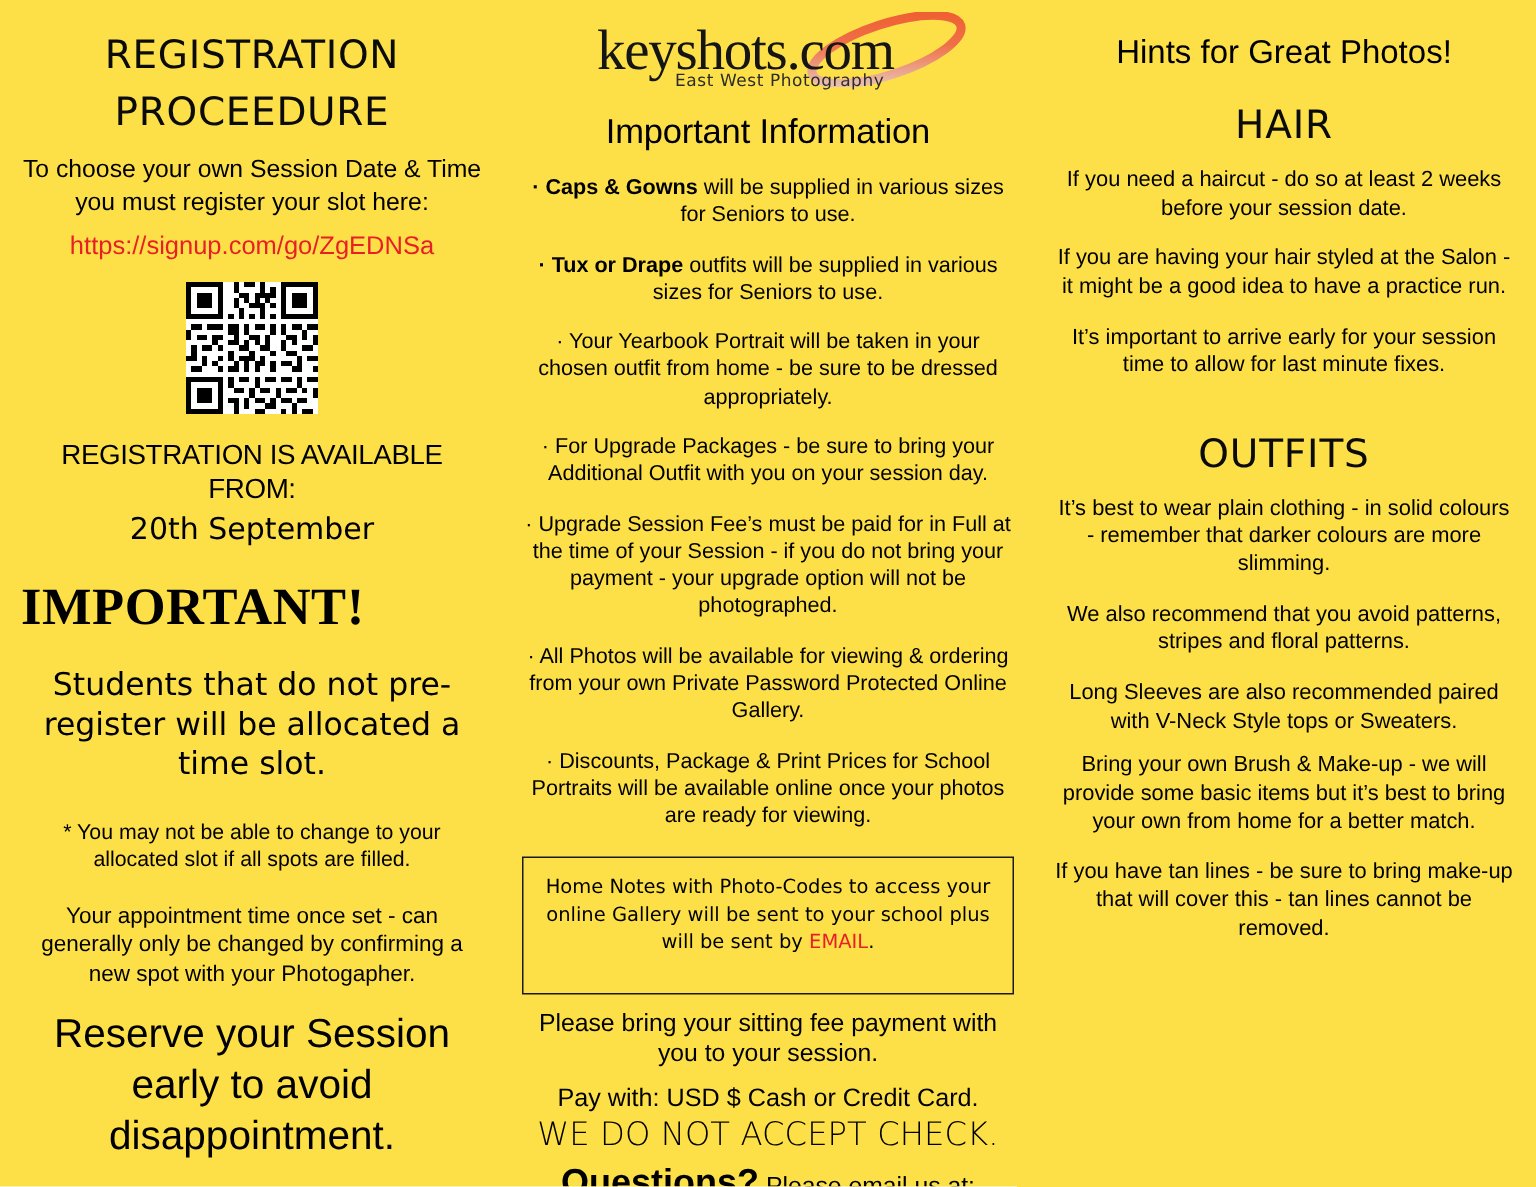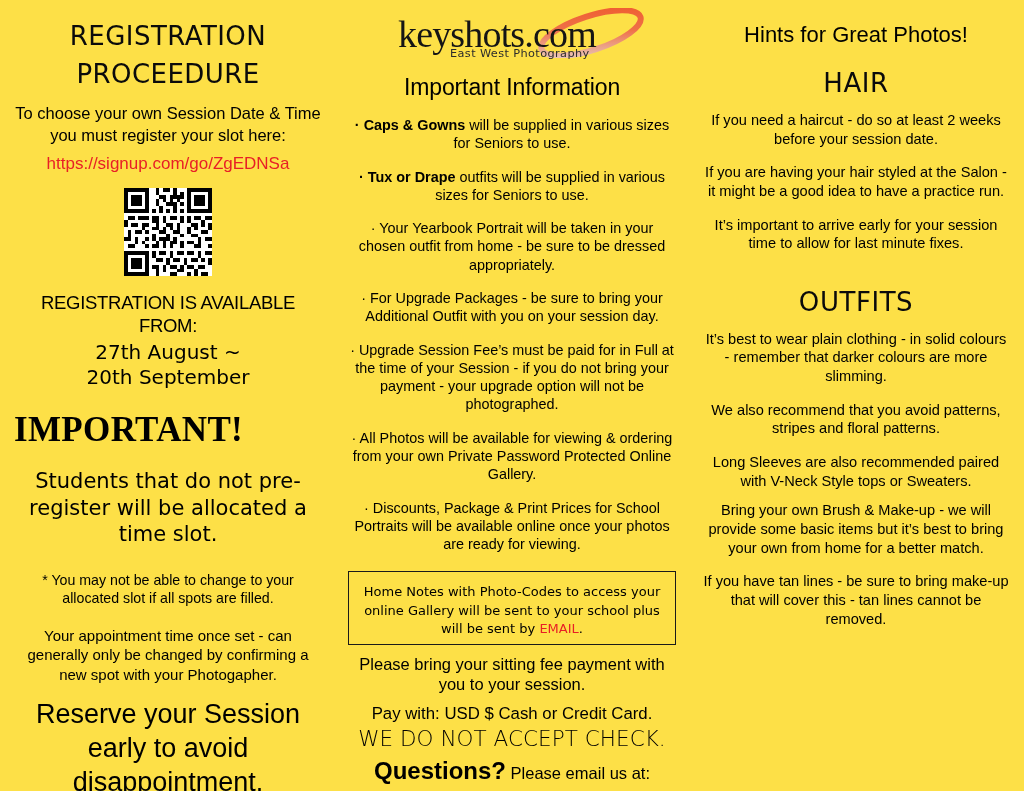--- a/index.html
+++ b/index.html
@@ -186,21 +186,21 @@
     line-height: 1.27;
     margin-top: 15px;
     font-family: "Liberation Sans", sans-serif;
     padding: 0 6px;
   }
   .bullet b { font-weight: bold; }
 
   #note-box {
     border: 1.6px solid #1a1a1a;
     margin: 18px 4px 0 4px;
-    padding: 11px 14px 5px 14px;
+    padding: 11px 14px 23px 14px;
     text-align: center;
     font-family: "DejaVu Sans", sans-serif;
     font-size: 13px;
     line-height: 1.42;
     box-sizing: border-box;
   }
   #note-box .email-red { color: #e81f26; }
 
   #sitting-fee {
     text-align: center;
@@ -404,21 +404,20 @@
             <rect x="22" y="24" width="2" height="1"></rect>
           <rect x="8" y="16" width="1" height="1"></rect>
             <rect x="4" y="18" width="1" height="1"></rect>
         </g>
       </svg>
     </div>
 
     <div class="p helv" id="reg-avail">REGISTRATION IS AVAILABLE FROM:</div>
 
     <div id="reg-dates">
-      <div>27th August ~</div>
       <div>20th September</div>
     </div>
 
     <div class="serif-important">IMPORTANT!</div>
 
     <div id="students-note">Students that do not pre-register will be allocated a time slot.</div>
 
     <div class="p helv" id="asterisk-note">* You may not be able to change to your allocated slot if all spots are filled.</div>
 
     <div class="p helv" id="appointment-note">Your appointment time once set - can generally only be changed by confirming a new spot with your Photogapher.</div>

